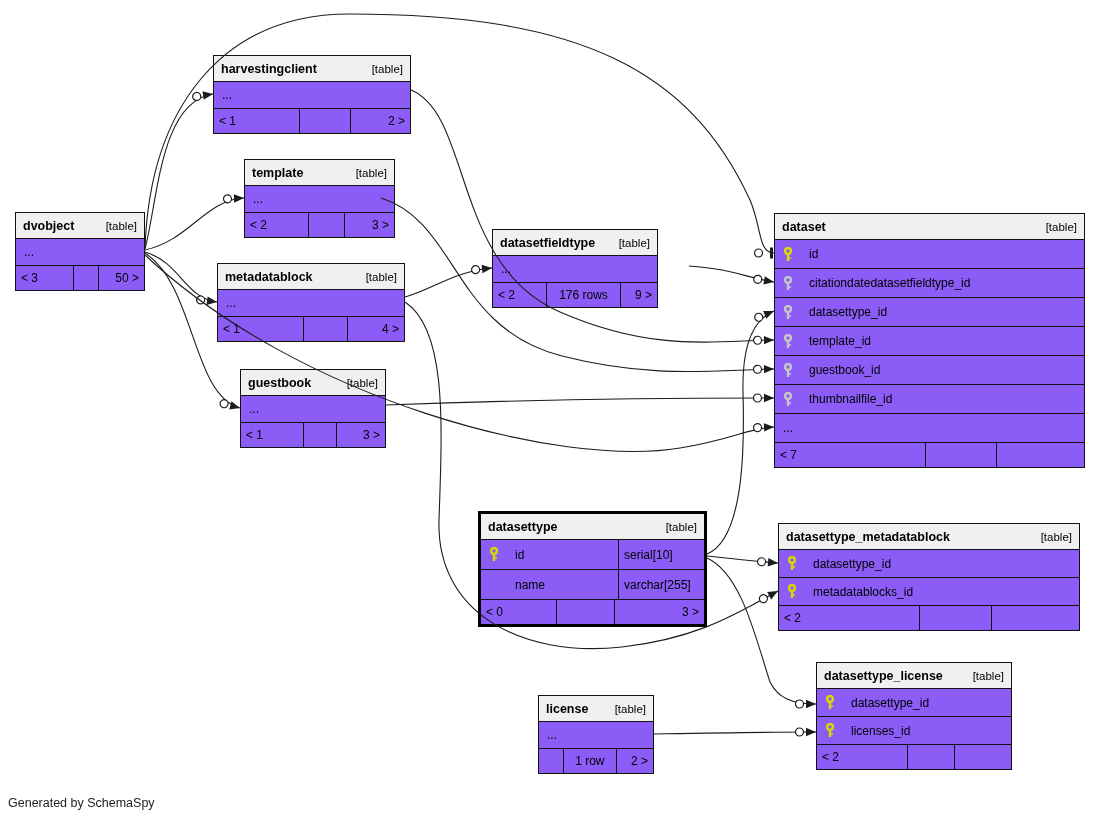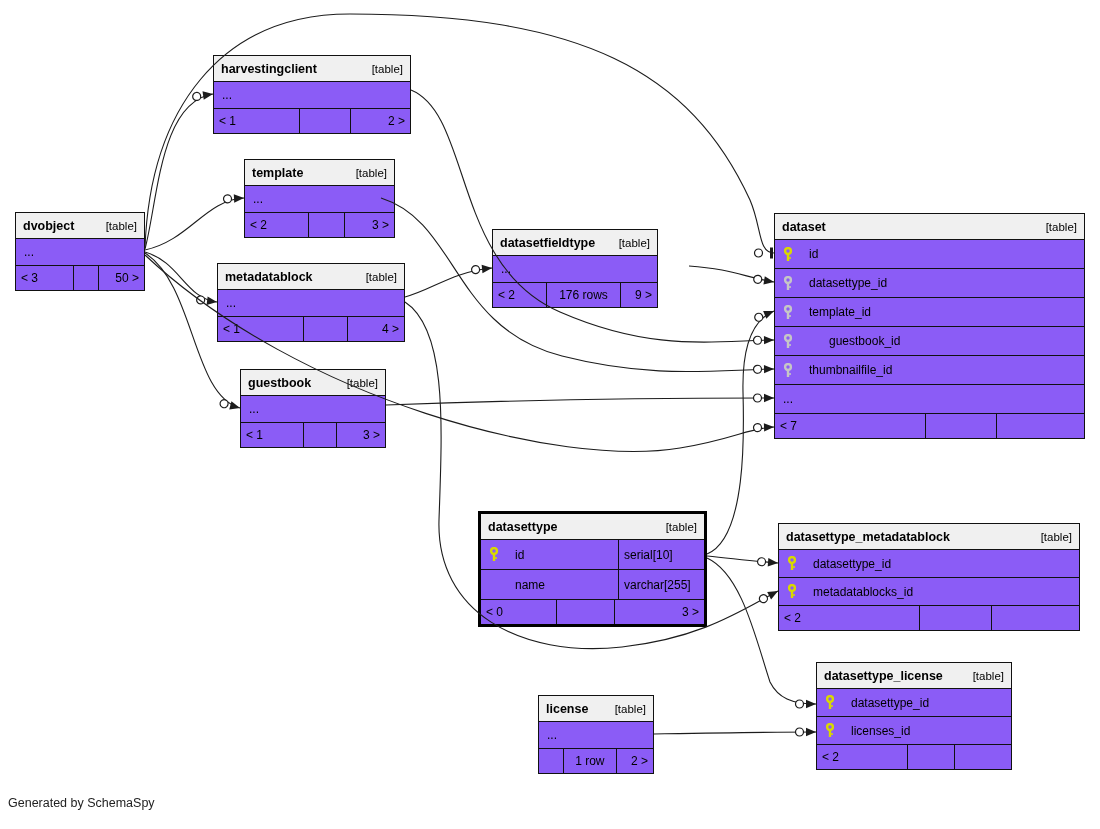--- a/index.html
+++ b/index.html
@@ -136,33 +136,43 @@
           <span class="lbl">id</span>
         </div>
         <div class="row" style="height: 29px;">
           <span class="keyspot">
             <svg width="10" height="15" viewBox="0 0 10 15">
               <circle cx="5" cy="4" r="2.9" fill="none" stroke="#c6c6c6" stroke-width="2.4"></circle>
               <line x1="5" y1="7" x2="5" y2="14" stroke="#c6c6c6" stroke-width="2.4"></line>
               <line x1="5" y1="11" x2="8" y2="11" stroke="#c6c6c6" stroke-width="1.6"></line>
             </svg>
           </span>
+          <span class="lbl">citationdatedatasetfieldtype_id</span>
+        </div>
+        <div class="row" style="height: 29px;">
+          <span class="keyspot">
+            <svg width="10" height="15" viewBox="0 0 10 15">
+              <circle cx="5" cy="4" r="2.9" fill="none" stroke="#c6c6c6" stroke-width="2.4"></circle>
+              <line x1="5" y1="7" x2="5" y2="14" stroke="#c6c6c6" stroke-width="2.4"></line>
+              <line x1="5" y1="11" x2="8" y2="11" stroke="#c6c6c6" stroke-width="1.6"></line>
+            </svg>
+          </span>
           <span class="lbl">datasettype_id</span>
         </div>
         <div class="row" style="height: 29px;">
           <span class="keyspot">
             <svg width="10" height="15" viewBox="0 0 10 15">
               <circle cx="5" cy="4" r="2.9" fill="none" stroke="#c6c6c6" stroke-width="2.4"></circle>
               <line x1="5" y1="7" x2="5" y2="14" stroke="#c6c6c6" stroke-width="2.4"></line>
               <line x1="5" y1="11" x2="8" y2="11" stroke="#c6c6c6" stroke-width="1.6"></line>
             </svg>
           </span>
           <span class="lbl">template_id</span>
         </div>
-        <div class="row" style="height: 29px; gap: 20px;">
+        <div class="row" style="height: 29px;">
           <span class="keyspot">
             <svg width="10" height="15" viewBox="0 0 10 15">
               <circle cx="5" cy="4" r="2.9" fill="none" stroke="#c6c6c6" stroke-width="2.4"></circle>
               <line x1="5" y1="7" x2="5" y2="14" stroke="#c6c6c6" stroke-width="2.4"></line>
               <line x1="5" y1="11" x2="8" y2="11" stroke="#c6c6c6" stroke-width="1.6"></line>
             </svg>
           </span>
           <span class="lbl">guestbook_id</span>
         </div>
         <div class="row" style="height: 29px;">

